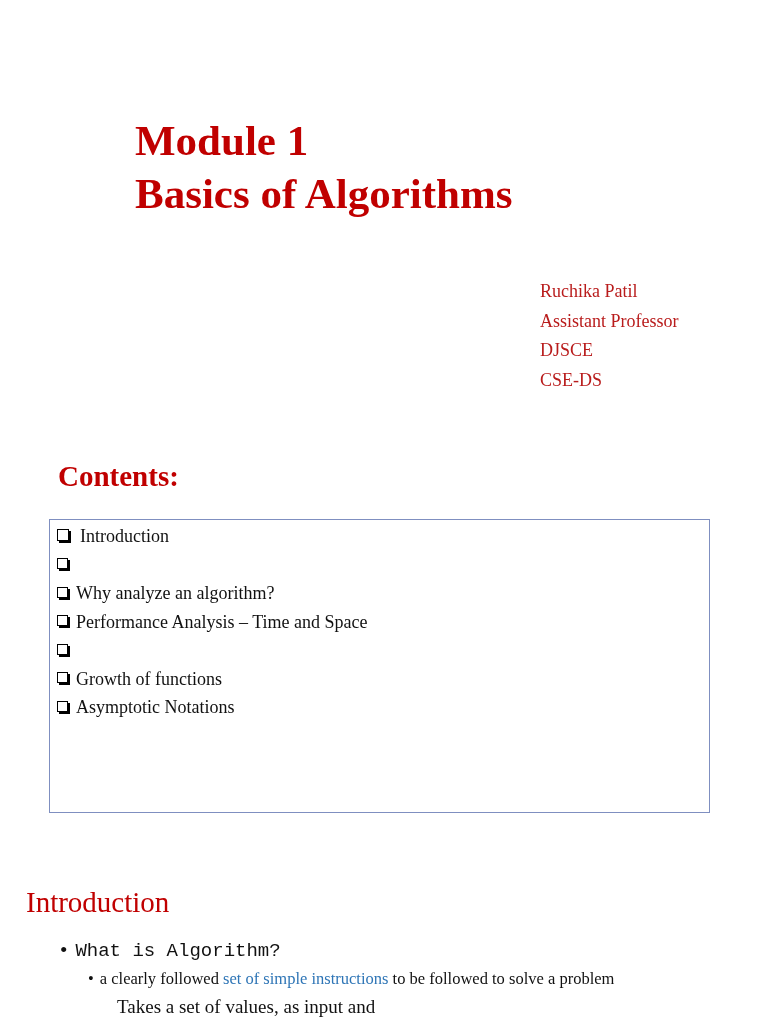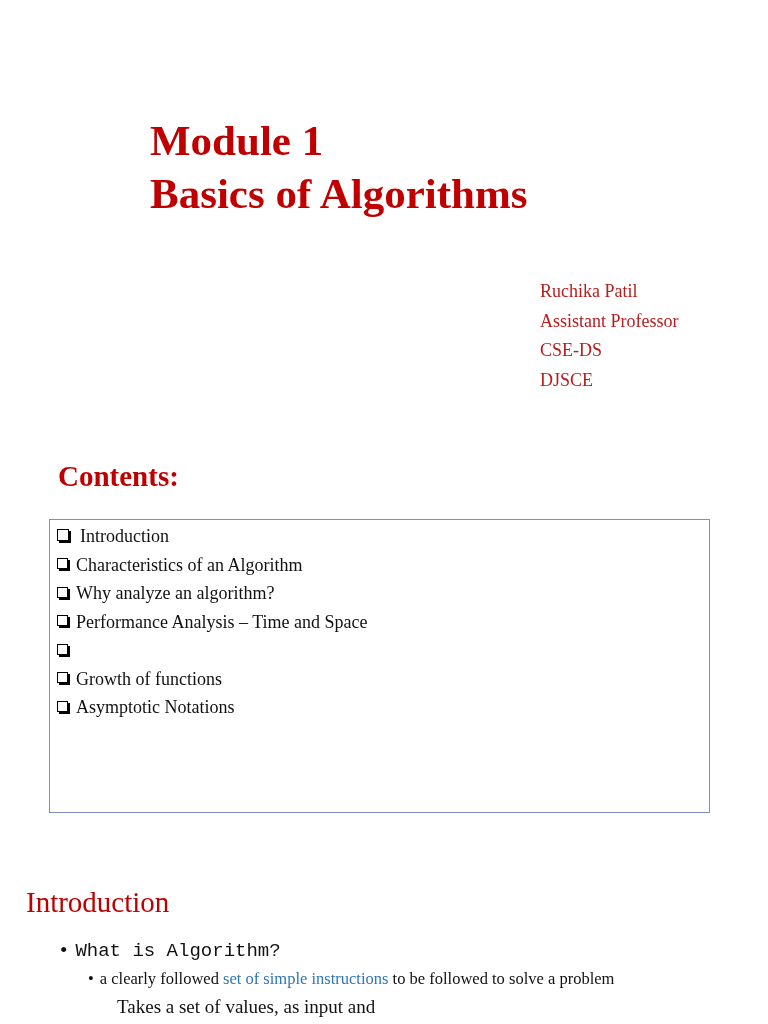--- a/index.html
+++ b/index.html
@@ -3,21 +3,21 @@
   <meta charset="utf-8">
   <style>
     html, body { margin: 0; padding: 0; }
     body {
       width: 768px; height: 1024px; overflow: hidden;
       background: #ffffff; position: relative;
       font-family: "Liberation Serif", "DejaVu Serif", serif;
       color: #111111;
     }
     .title {
-      position: absolute; left: 150px; top: 114px;
+      position: absolute; left: 135px; top: 114px;
       color: #c00000; font-weight: bold; font-size: 43px; line-height: 53px;
       margin: 0;
     }
     .author {
       position: absolute; left: 540px; top: 277px;
       font-size: 18px; line-height: 29.5px; color: #b91c1c;
     }
     .contents-heading {
       position: absolute; left: 58px; top: 460px;
       font-size: 29px; color: #c00000; margin: 0; font-weight: bold;
@@ -58,35 +58,34 @@
 <body>
 
 <h1 class="title">
   <span>Module 1</span><br>
   <span>Basics of Algorithms</span>
 </h1>
 
 <div class="author">
   <div>Ruchika Patil</div>
   <div>Assistant Professor</div>
+  <div>DJSCE</div>
   <div>CSE-DS</div>
-  <div>DJSCE</div>
 </div>
 
 <h2 class="contents-heading">Contents:</h2>
 
 <div class="contents-box">
   <ul class="contents-list">
     <li>
         <span class="box-icon"></span>
         <span>Introduction</span>
       </li>
     <li>
         <span class="box-icon"></span>
-        <span>Characteristics of  an Algorithm</span>
       </li>
     <li>
         <span class="box-icon"></span>
         <span>Why analyze an algorithm?</span>
       </li>
     <li>
         <span class="box-icon"></span>
         <span>Performance Analysis – Time and Space</span>
       </li>
     <li>

